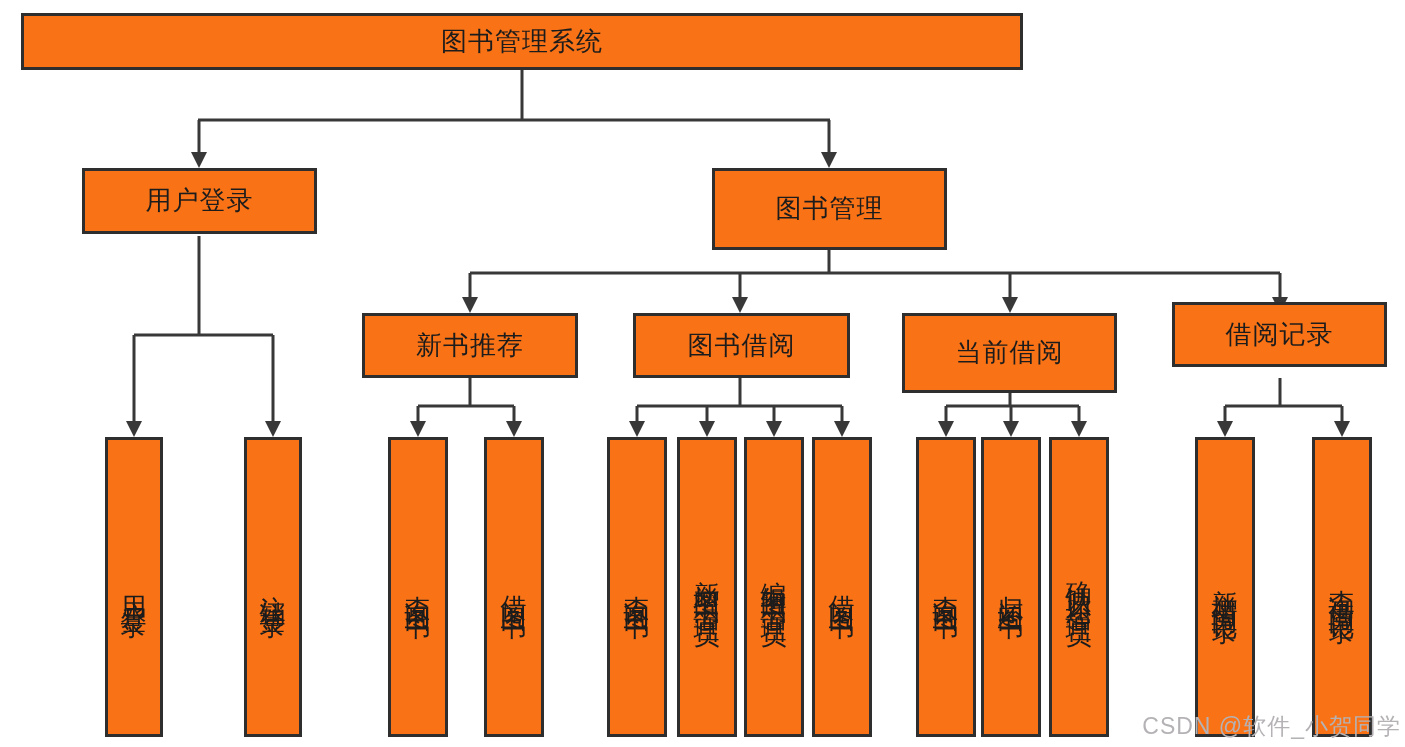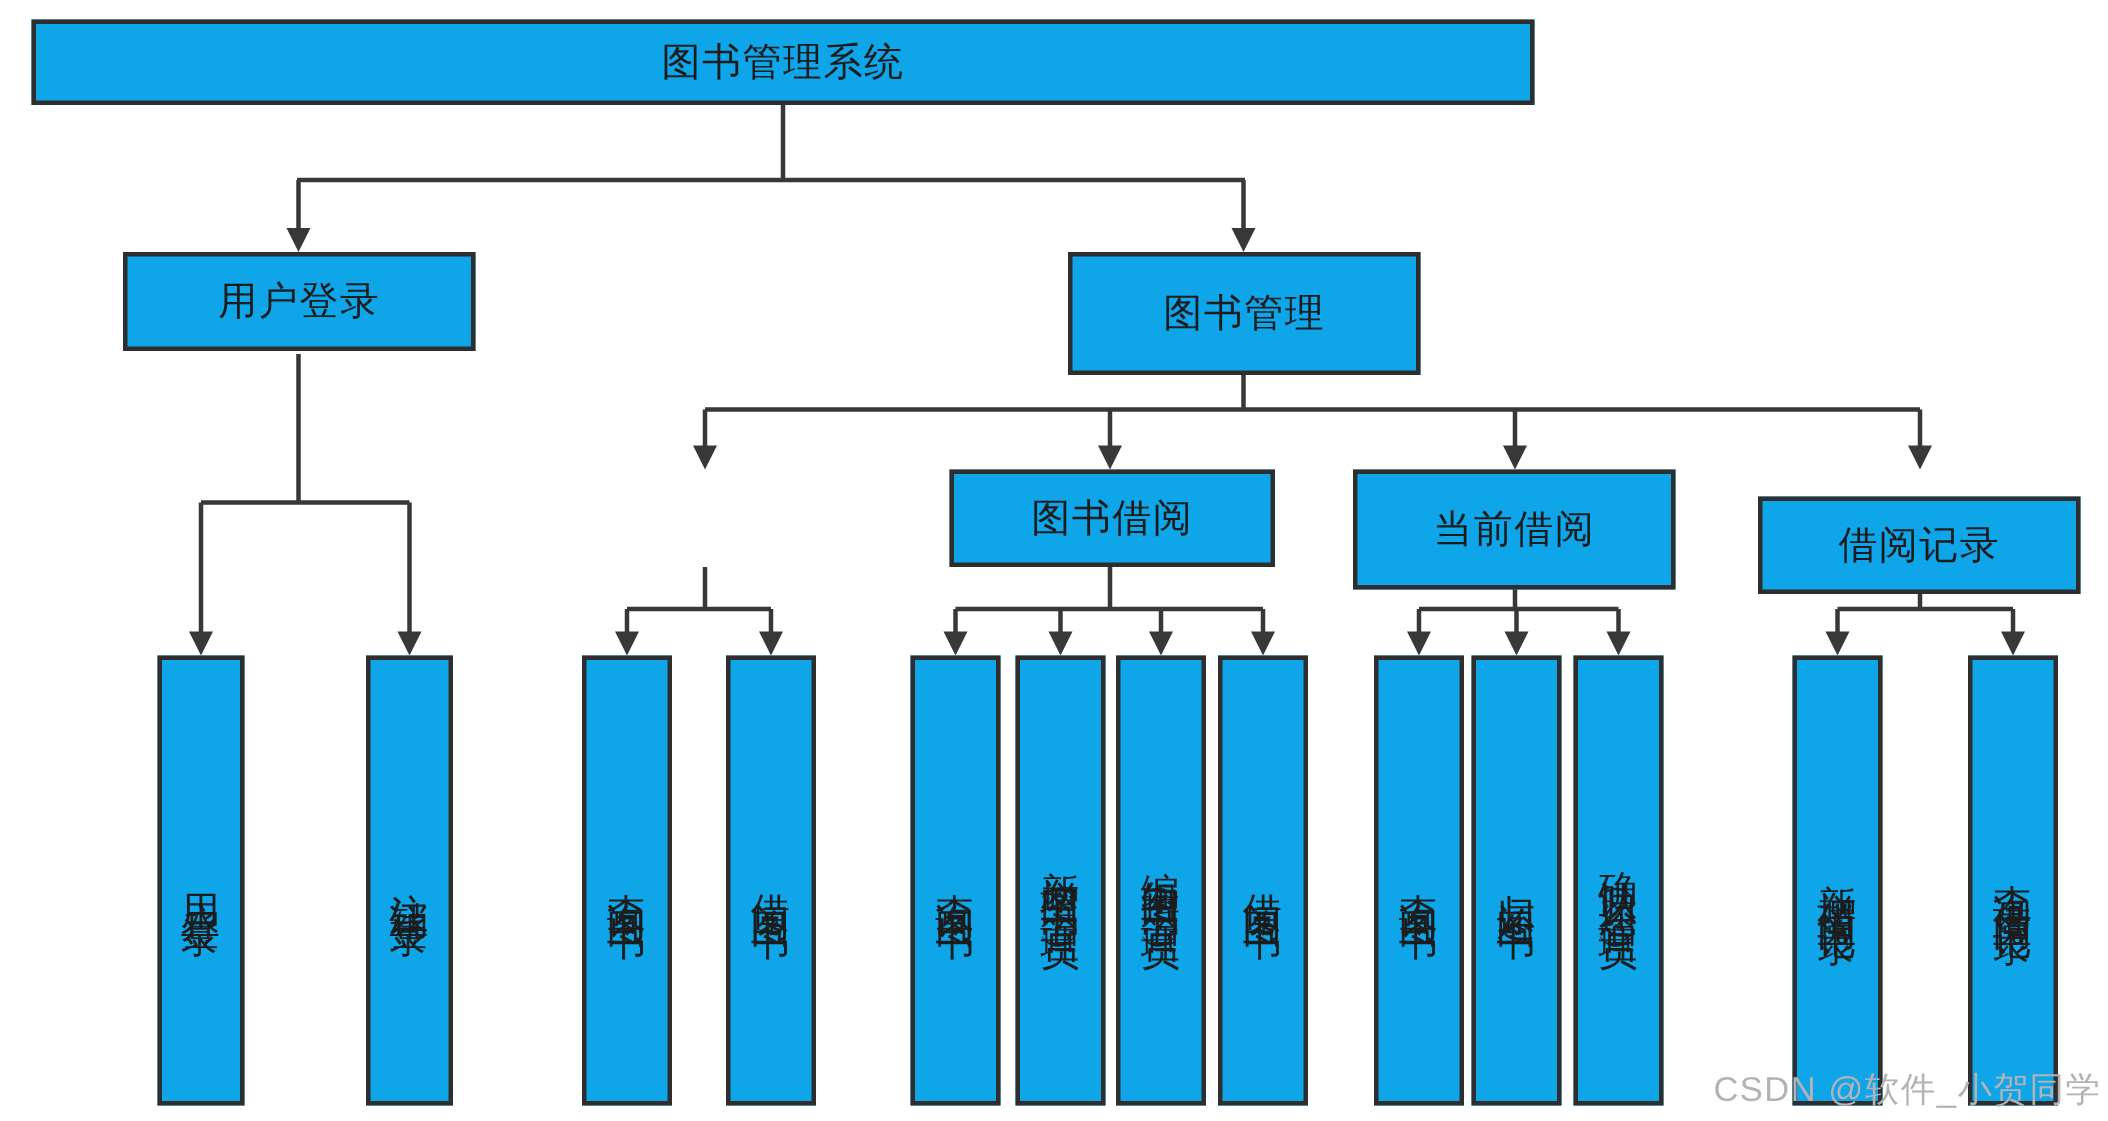--- a/index.html
+++ b/index.html
@@ -2,21 +2,21 @@
 <html><head>
 <meta charset="utf-8">
 <style>
   html,body{margin:0;padding:0;background:#ffffff;}
   #canvas{
     position:relative;width:1405px;height:747px;background:#ffffff;
     font-family:"Liberation Sans",sans-serif;overflow:hidden;
   }
   .box{
     position:absolute;box-sizing:border-box;border:3px solid #2e2e2e;
-    background:#0ea5e9;display:flex;align-items:center;justify-content:center;
+    background:#f97316;display:flex;align-items:center;justify-content:center;
     color:#1c1c1c;
   }
   .h .label{font-size:26px;letter-spacing:1px;white-space:nowrap;line-height:1.2;}
   .v .label{
     writing-mode:vertical-rl;text-orientation:mixed;
     font-size:26px;letter-spacing:6px;line-height:1;white-space:nowrap;
   }
   #connectors{position:absolute;left:0;top:0;}
   #connectors path{stroke:#383838;stroke-width:3;fill:none;}
   #connectors polygon{fill:#383838;stroke:none;}
@@ -68,27 +68,30 @@
     <span class="label">图书管理系统</span>
   </div>
 
   <div class="box h" style="left:82px;top:168px;width:235px;height:66px;">
     <span class="label">用户登录</span>
   </div>
   <div class="box h" style="left:712px;top:168px;width:235px;height:82px;text-align:center;">
     <span class="label">图书管理</span>
   </div>
 
+  <div class="box h" style="left:362px;top:313px;width:216px;height:65px;">
+    <span class="label">新书推荐</span>
+  </div>
   <div class="box h" style="left:633px;top:313px;width:217px;height:65px;text-align:center;">
     <span class="label">图书借阅</span>
   </div>
   <div class="box h" style="left:902px;top:313px;width:215px;height:80px;">
     <span class="label">当前借阅</span>
   </div>
-  <div class="box h" style="left:1172px;top:331px;width:215px;height:65px;">
+  <div class="box h" style="left:1172px;top:302px;width:215px;height:65px;">
     <span class="label">借阅记录</span>
   </div>
 
   <div class="box v" style="left:105px;top:437px;width:58px;height:300px;">
     <span class="label">用户登录</span>
   </div>
   <div class="box v" style="left:244px;top:437px;width:58px;height:300px;">
     <span class="label">注销登录</span>
   </div>
 

